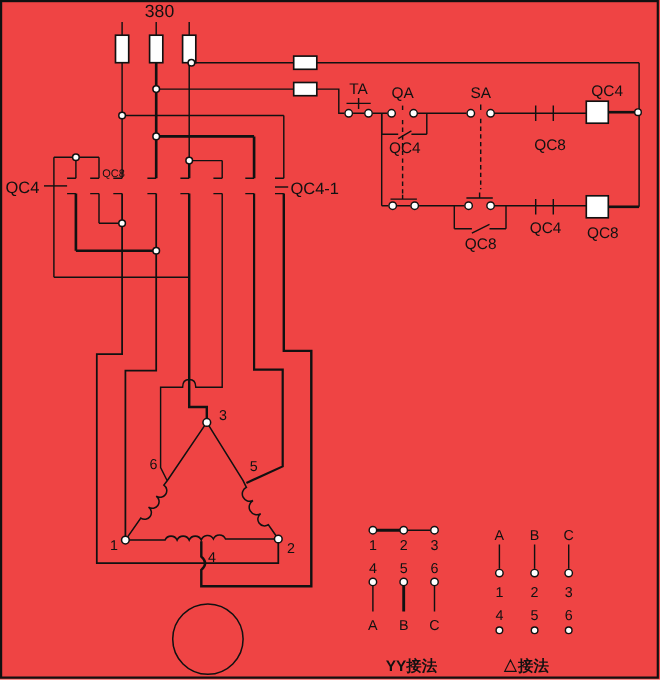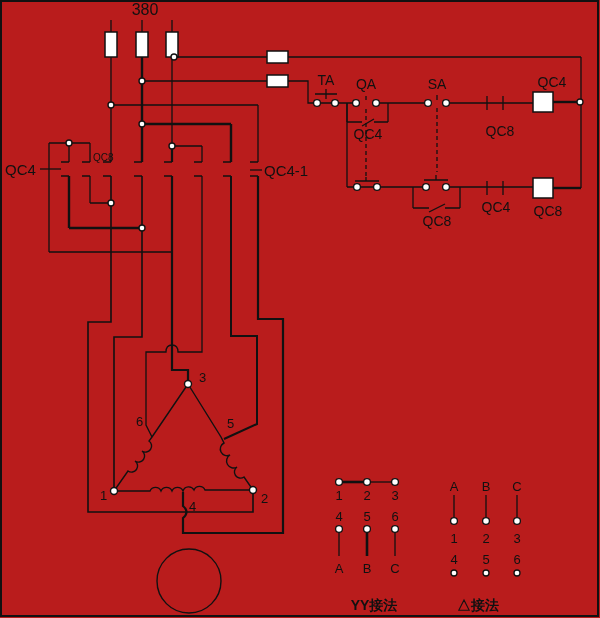--- a/index.html
+++ b/index.html
@@ -1,16 +1,16 @@
 <!DOCTYPE html>
 <html><head>
 <meta charset="utf-8">
 <style>
   html,body{margin:0;padding:0;background:#ffffff;}
-  .page{width:600px;height:618px;position:relative;background:#b91c1c;
+  .page{width:600px;height:618px;position:relative;background:#ef4444;
         font-family:"Liberation Sans", sans-serif;}
   svg{display:block;}
   text{fill:#111;font-family:"Liberation Sans", sans-serif;}
   .lbl-lg{font-size:15px;}
   .lbl-md{font-size:14px;}
   .lbl-sm{font-size:10px;}
   .num{font-size:13px;}
   .cap{font-size:14px;font-weight:bold;}
 </style>
 </head>

